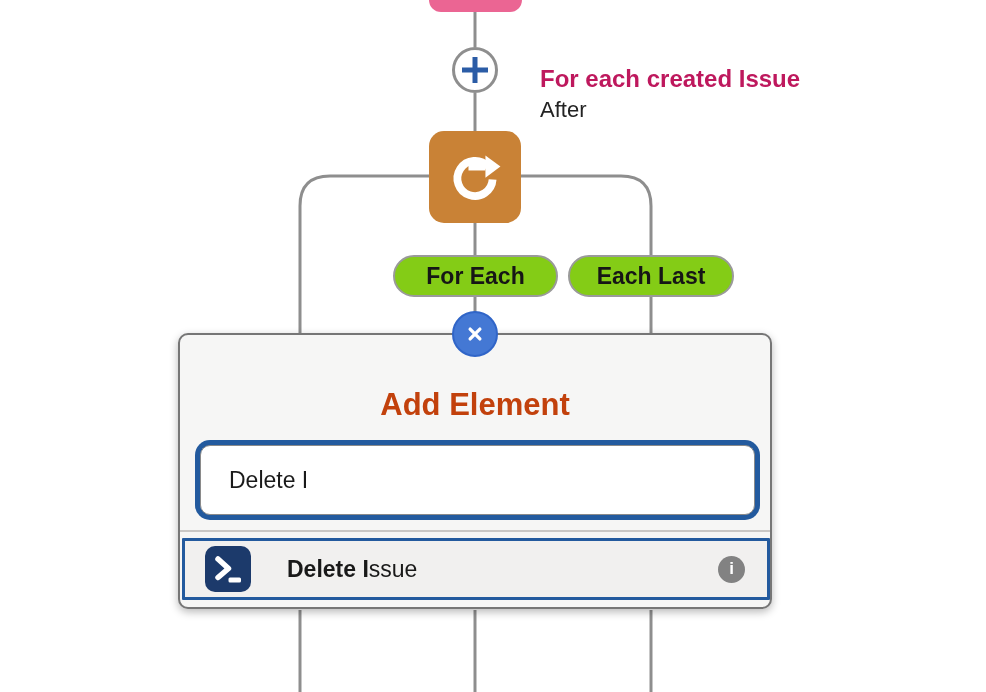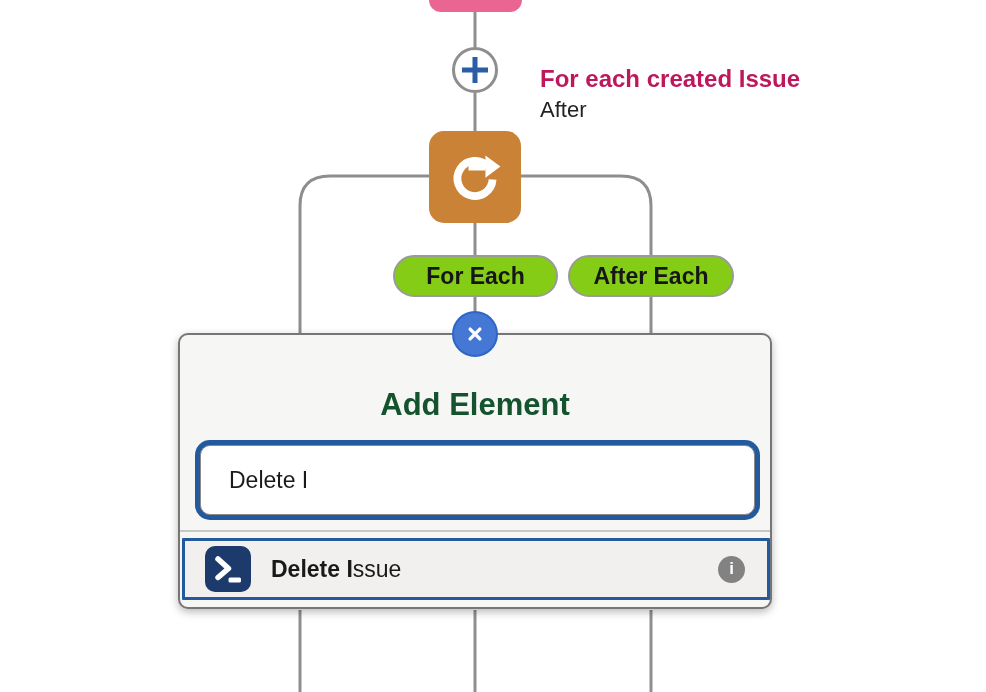--- a/index.html
+++ b/index.html
@@ -59,21 +59,21 @@
 
   
   .popup{
     left:178px;top:333px;width:594px;height:276px;
     background:#f6f6f5;border:2px solid #767676;border-radius:10px;
     box-sizing:border-box;box-shadow:0 3px 9px rgba(0,0,0,0.28);
     z-index:4;
   }
   .popup-title{
     position:absolute;left:0;top:52px;width:100%;text-align:center;
-    font-weight:bold;font-size:31px;color:#14532d;
+    font-weight:bold;font-size:31px;color:#c2410c;
   }
   .search-input{
     position:absolute;left:20px;top:110px;width:555px;height:70px;
     box-sizing:border-box;border:1.5px solid #8a8a8a;border-radius:10px;
     background:#ffffff;
     box-shadow:0 0 0 5px var(--focus-blue,#235a9e);
     font-family:"Liberation Sans", sans-serif;font-size:23px;color:#1a1a1a;
     padding:0 20px 0 28px;outline:none;
   }
   .popup-divider{
@@ -84,21 +84,21 @@
     position:absolute;left:2px;top:203px;width:588px;height:62px;
     box-sizing:border-box;border:3px solid var(--focus-blue,#235a9e);
     background:#f1f0ef;border-radius:1px;
     display:flex;align-items:center;padding:0 22px 0 20px;cursor:pointer;
   }
   .terminal-icon{
     width:46px;height:46px;border-radius:10px;flex:0 0 auto;
     background:var(--node-navy,#1c3a6b);
     display:flex;align-items:center;justify-content:center;
   }
-  .result-label{margin-left:20px;font-size:23px;color:#191919;white-space:nowrap;}
+  .result-label{margin-left:36px;font-size:23px;color:#191919;white-space:nowrap;}
   .result-label .match{font-weight:bold;}
   .info-circle{
     margin-left:auto;width:27px;height:27px;border-radius:50%;
     background:#828282;color:#ffffff;
     display:flex;align-items:center;justify-content:center;
     font-weight:bold;font-size:17px;cursor:pointer;
   }
 </style>
 </head>
 <body>
@@ -136,21 +136,21 @@
 
 <div class="abs node-label">
   <div class="title">For each created Issue</div>
   <div class="subtitle">After</div>
 </div>
 
 <div class="abs pill for-each">
   <span>For Each</span>
 </div>
 <div class="abs pill after-last">
-  <span>After Each</span>
+  <span>Each Last</span>
 </div>
 
 <div class="abs x-circle">
   <svg width="28" height="28" viewBox="0 0 46 46">
     <path d="M15 15 L31 31 M31 15 L15 31" stroke="#ffffff" stroke-width="5.5" stroke-linecap="round" fill="none"></path>
   </svg>
 </div>
 
 <div class="abs popup">
   <div class="popup-title">Add Element</div>

